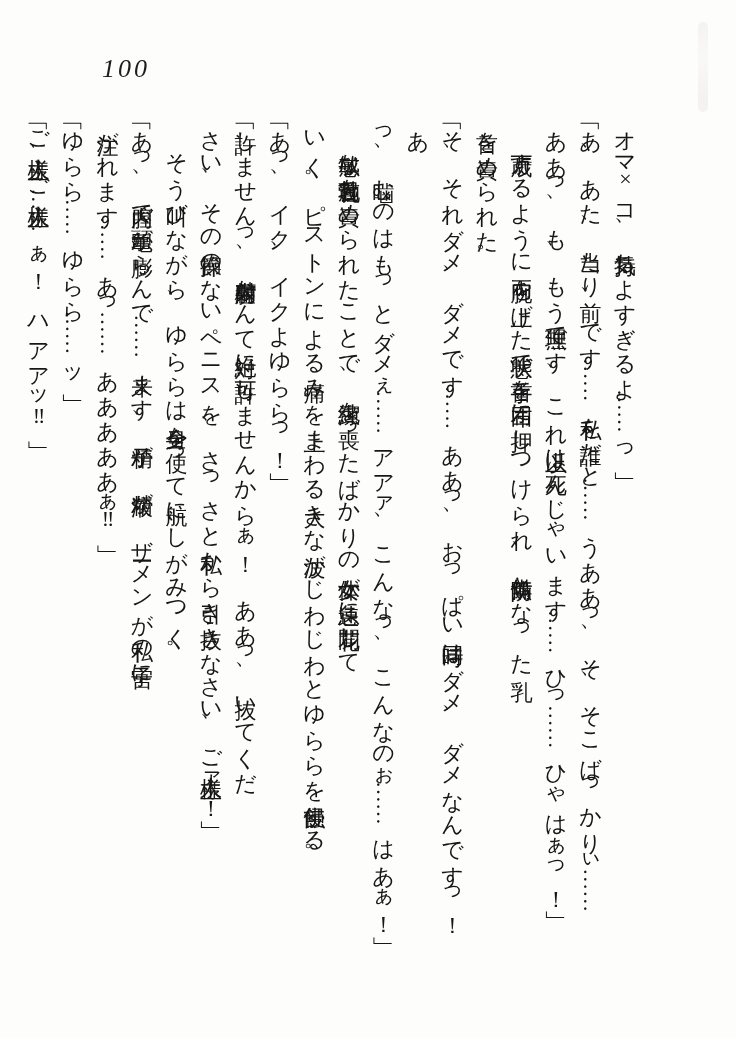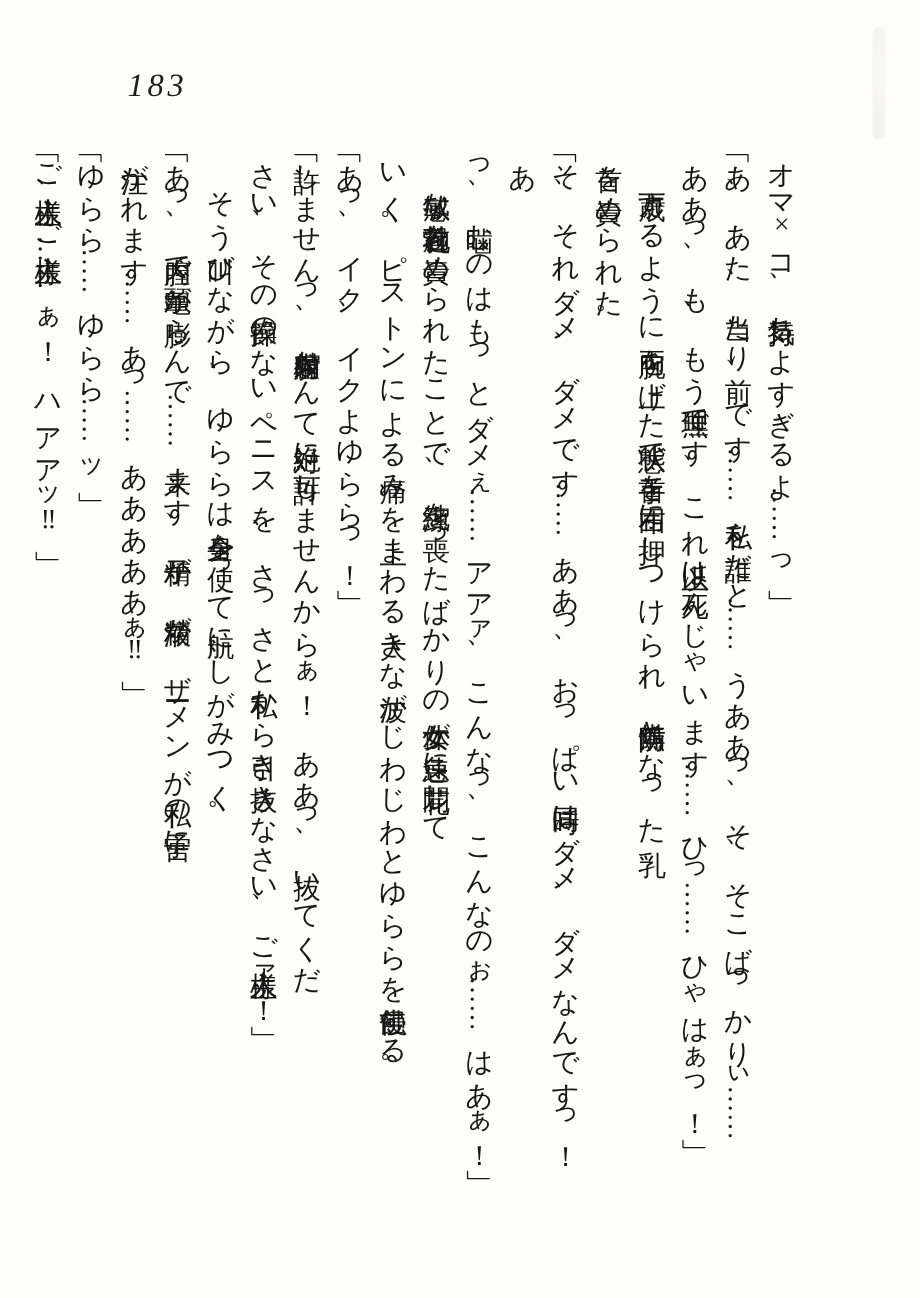--- a/index.html
+++ b/index.html
@@ -56,21 +56,21 @@
     border-radius: 5px;
   }
 </style>
 </head>
 <body>
 
 <div class="page">
 
   <div class="scan-artifact"></div>
 
-  <div class="page-number">183</div>
+  <div class="page-number">100</div>
 
   <div class="text-block">
     <p>オマ×コ、気持ちよすぎるよ……っ」</p>
     <p>「あ、あた、当たり前、です……私を誰だと……うああっ、そ、そこばっかりぃ……</p>
     <p>ああっ、も、もう無理です、これ以上は死んじゃいます……ひっ……ひゃはぁっ！」</p>
     <p>　万歳するように両腕を上げた状態で手首を布団に押しつけられ、無防備となった乳</p>
     <p>首を責められた。</p>
     <p>「そ、それダメ、ダメです……ああっ、おっぱい同時はダメ、ダメなんですっ！　あ</p>
     <p>っ、噛むのはもっとダメぇ……アアァ、こんなっ、こんなのぉ……はあぁ！」</p>
     <p>　敏感な勃起乳首を責められたことで、純潔を喪ったばかりの女体が急速に開花して</p>

